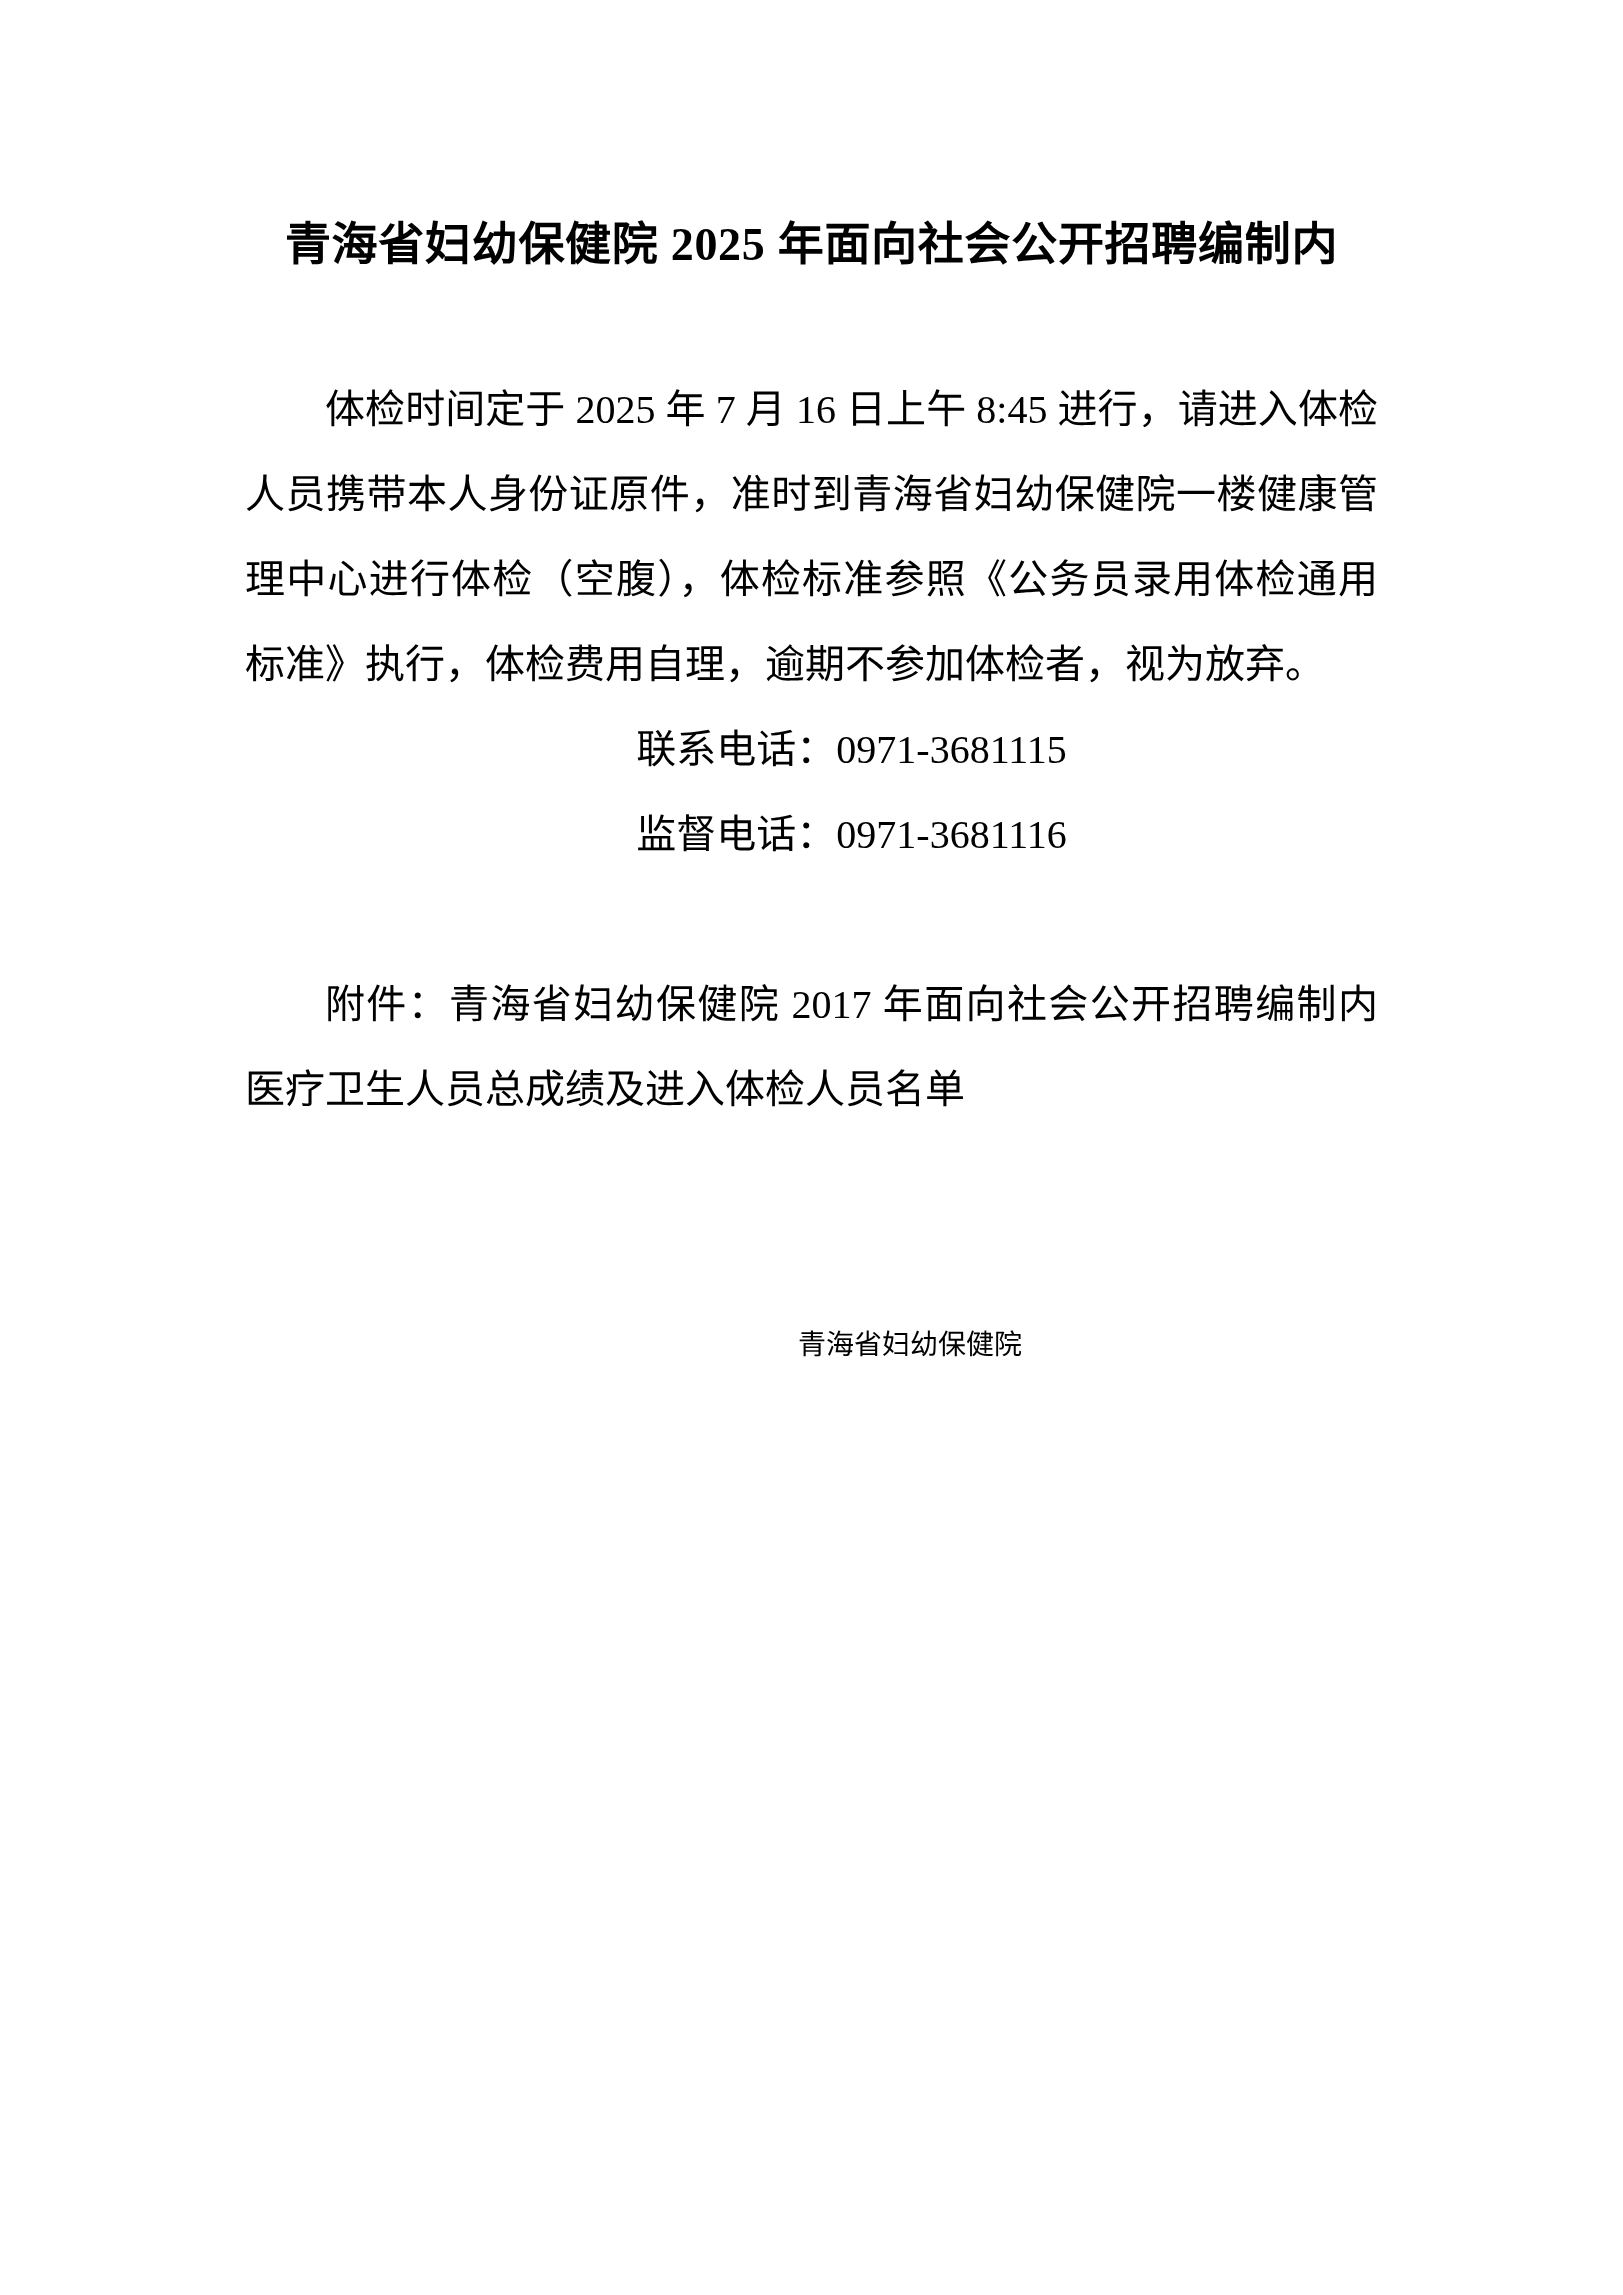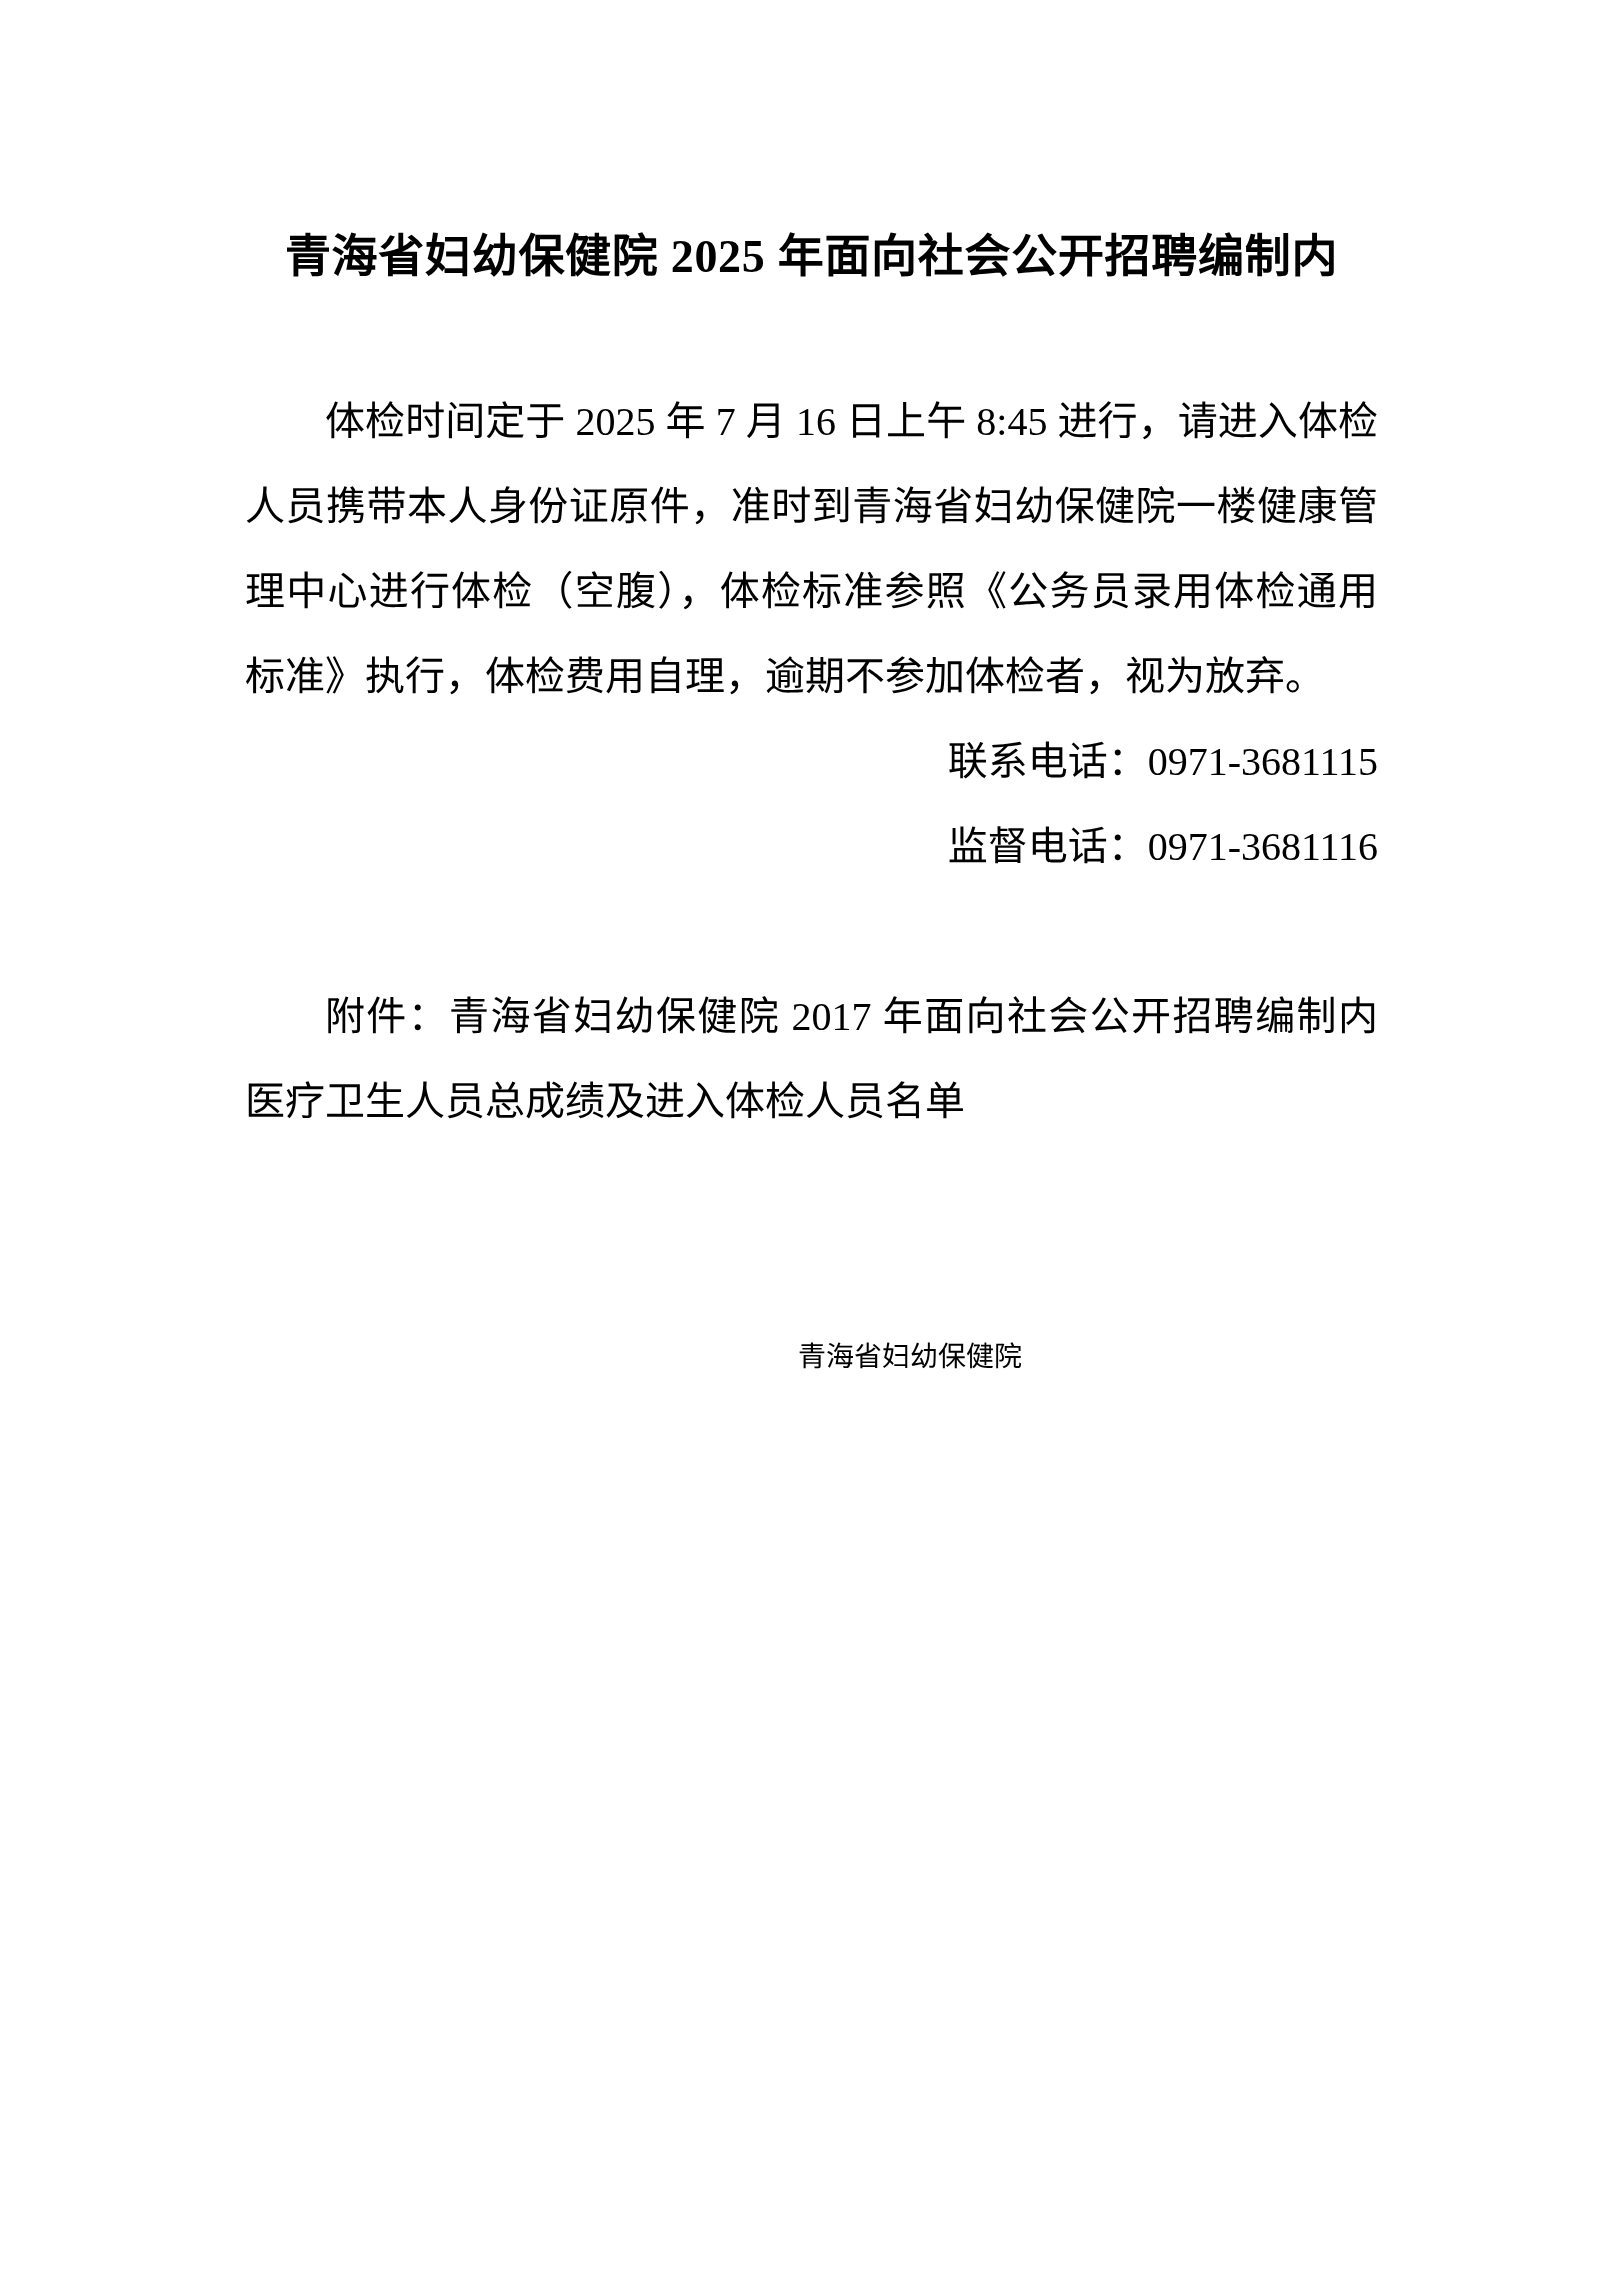--- a/index.html
+++ b/index.html
@@ -4,21 +4,21 @@
 <style>
   html, body {
     margin: 0;
     padding: 0;
     background: #ffffff;
   }
   .page {
     position: relative;
     width: 1623px;
     height: 2072px;
-    margin: 16px auto;
+    margin: 4px auto;
     background: #ffffff;
     color: #000000;
     font-family: "Liberation Serif", "DejaVu Serif", serif;
     box-sizing: border-box;
     padding: 0 245px;
     overflow: hidden;
   }
   .doc-title {
     margin-top: 196px;
     font-size: 46px;
@@ -36,21 +36,21 @@
     line-height: 85px;
     text-align: justify;
     text-justify: inter-ideograph;
   }
   .doc-body p {
     margin: 0;
     padding: 0;
     text-indent: 2em;
   }
   .doc-body p.no-justify {
-    text-align: right;
+    text-align: center;
   }
   .spacer-1 { height: 85px; }
   .spacer-2 { height: 170px; }
   .signature-block {
     margin-left: 48.8%;
     width: 40%;
     text-align: left;
     font-size: 28px;
     line-height: 85px;
   }

